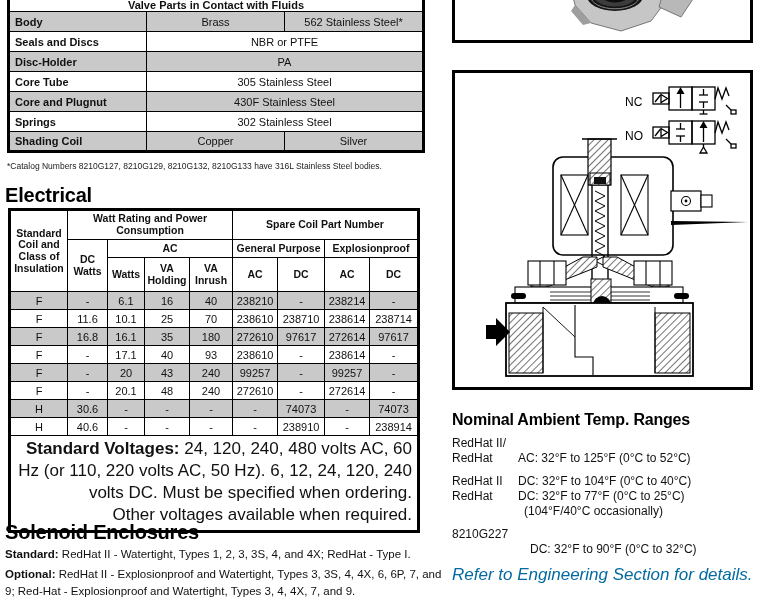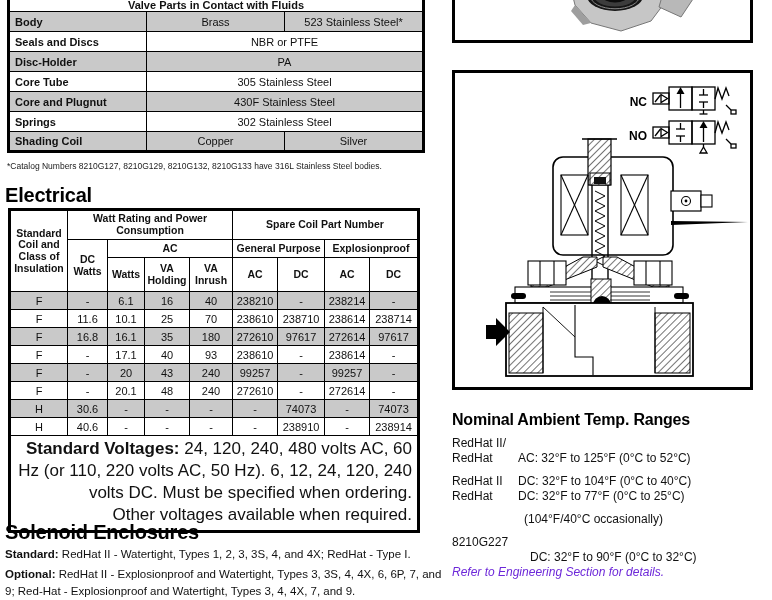--- a/index.html
+++ b/index.html
@@ -38,30 +38,30 @@
   .para { position:absolute; font-size:11.5px; line-height:16.5px; color:#111; }
   .para-standard { left:5px; top:546px; width:470px; white-space:nowrap; }
   .para-optional { left:5px; top:566px; width:438px; }
 
   
   .photo-box { position:absolute; left:452px; top:-14px; width:301px; height:57px; border:3px solid #000; background:#fff; overflow:hidden; }
   .diagram-box { position:absolute; left:452px; top:70px; width:301px; height:320px; border:3px solid #000; background:#fff; }
   .sym-row { position:absolute; left:170px; display:flex; align-items:center; gap:5px; }
   .sym-row.nc { top:10px; }
   .sym-row.no { top:44px; }
-  .sym-label { font-size:12px; font-weight:bold; color:#000; width:22px; text-align:right; }
+  .sym-label { font-size:12px; font-weight:normal; color:#000; width:22px; text-align:left; }
   .xsection { position:absolute; left:0; top:0; }
 
   .h2-temp { left:452px; top:411px; font-size:16px; }
   .temp-list { position:absolute; left:452px; top:436px; width:315px; }
   .temp-row { display:flex; font-size:12px; line-height:15px; color:#111; }
   .temp-row.gap { margin-top:8px; }
   .temp-label { width:66px; flex:0 0 66px; }
   .temp-value { white-space:nowrap; }
-  .refer { position:absolute; left:452px; top:565px; font-size:12px; font-style:italic; color:#6d28d9; }
+  .refer { position:absolute; left:452px; top:565px; font-size:17px; font-style:italic; color:#0369a1; }
 
   svg { display:block; }
 </style>
 </head>
 <body>
 
 <div class="page">
 
   <div class="parts-wrap">
     <table class="parts-table">
@@ -72,21 +72,21 @@
       </thead>
       <colgroup>
           <col style="width:138px">
           <col style="width:138px">
           <col style="width:139px">
         </colgroup>
       <tbody>
           <tr class="shaded">
             <td class="label">Body</td>
             <td class="val">Brass</td>
-            <td class="val">523 Stainless Steel*</td>
+            <td class="val">562 Stainless Steel*</td>
           </tr>
           <tr>
             <td class="label">Seals and Discs</td>
             <td class="val" colspan="2">NBR or PTFE</td>
           </tr>
           <tr class="shaded">
             <td class="label">Disc-Holder</td>
             <td class="val" colspan="2">PA</td>
           </tr>
           <tr>
@@ -396,21 +396,21 @@
       <div class="temp-row gap">
         <span class="temp-label">RedHat II</span>
         <span class="temp-value">DC: 32°F to 104°F (0°C to 40°C)</span>
       </div>
       <div class="temp-row">
         <span class="temp-label">RedHat</span>
         <span class="temp-value">DC: 32°F to 77°F (0°C to 25°C)</span>
       </div>
       <div class="temp-row">
         <span class="temp-label"></span>
-        <span class="temp-value" style="padding-left: 6px; margin-top: 8px;">(104°F/40°C occasionally)</span>
+        <span class="temp-value" style="padding-left: 6px;">(104°F/40°C occasionally)</span>
       </div>
       <div class="temp-row gap">
         <span class="temp-label">8210G227</span>
       </div>
       <div class="temp-row">
         <span class="temp-label"></span>
         <span class="temp-value" style="padding-left: 12px;">DC: 32°F to 90°F (0°C to 32°C)</span>
       </div>
     </div>
   <div class="refer">Refer to Engineering Section for details.</div>

